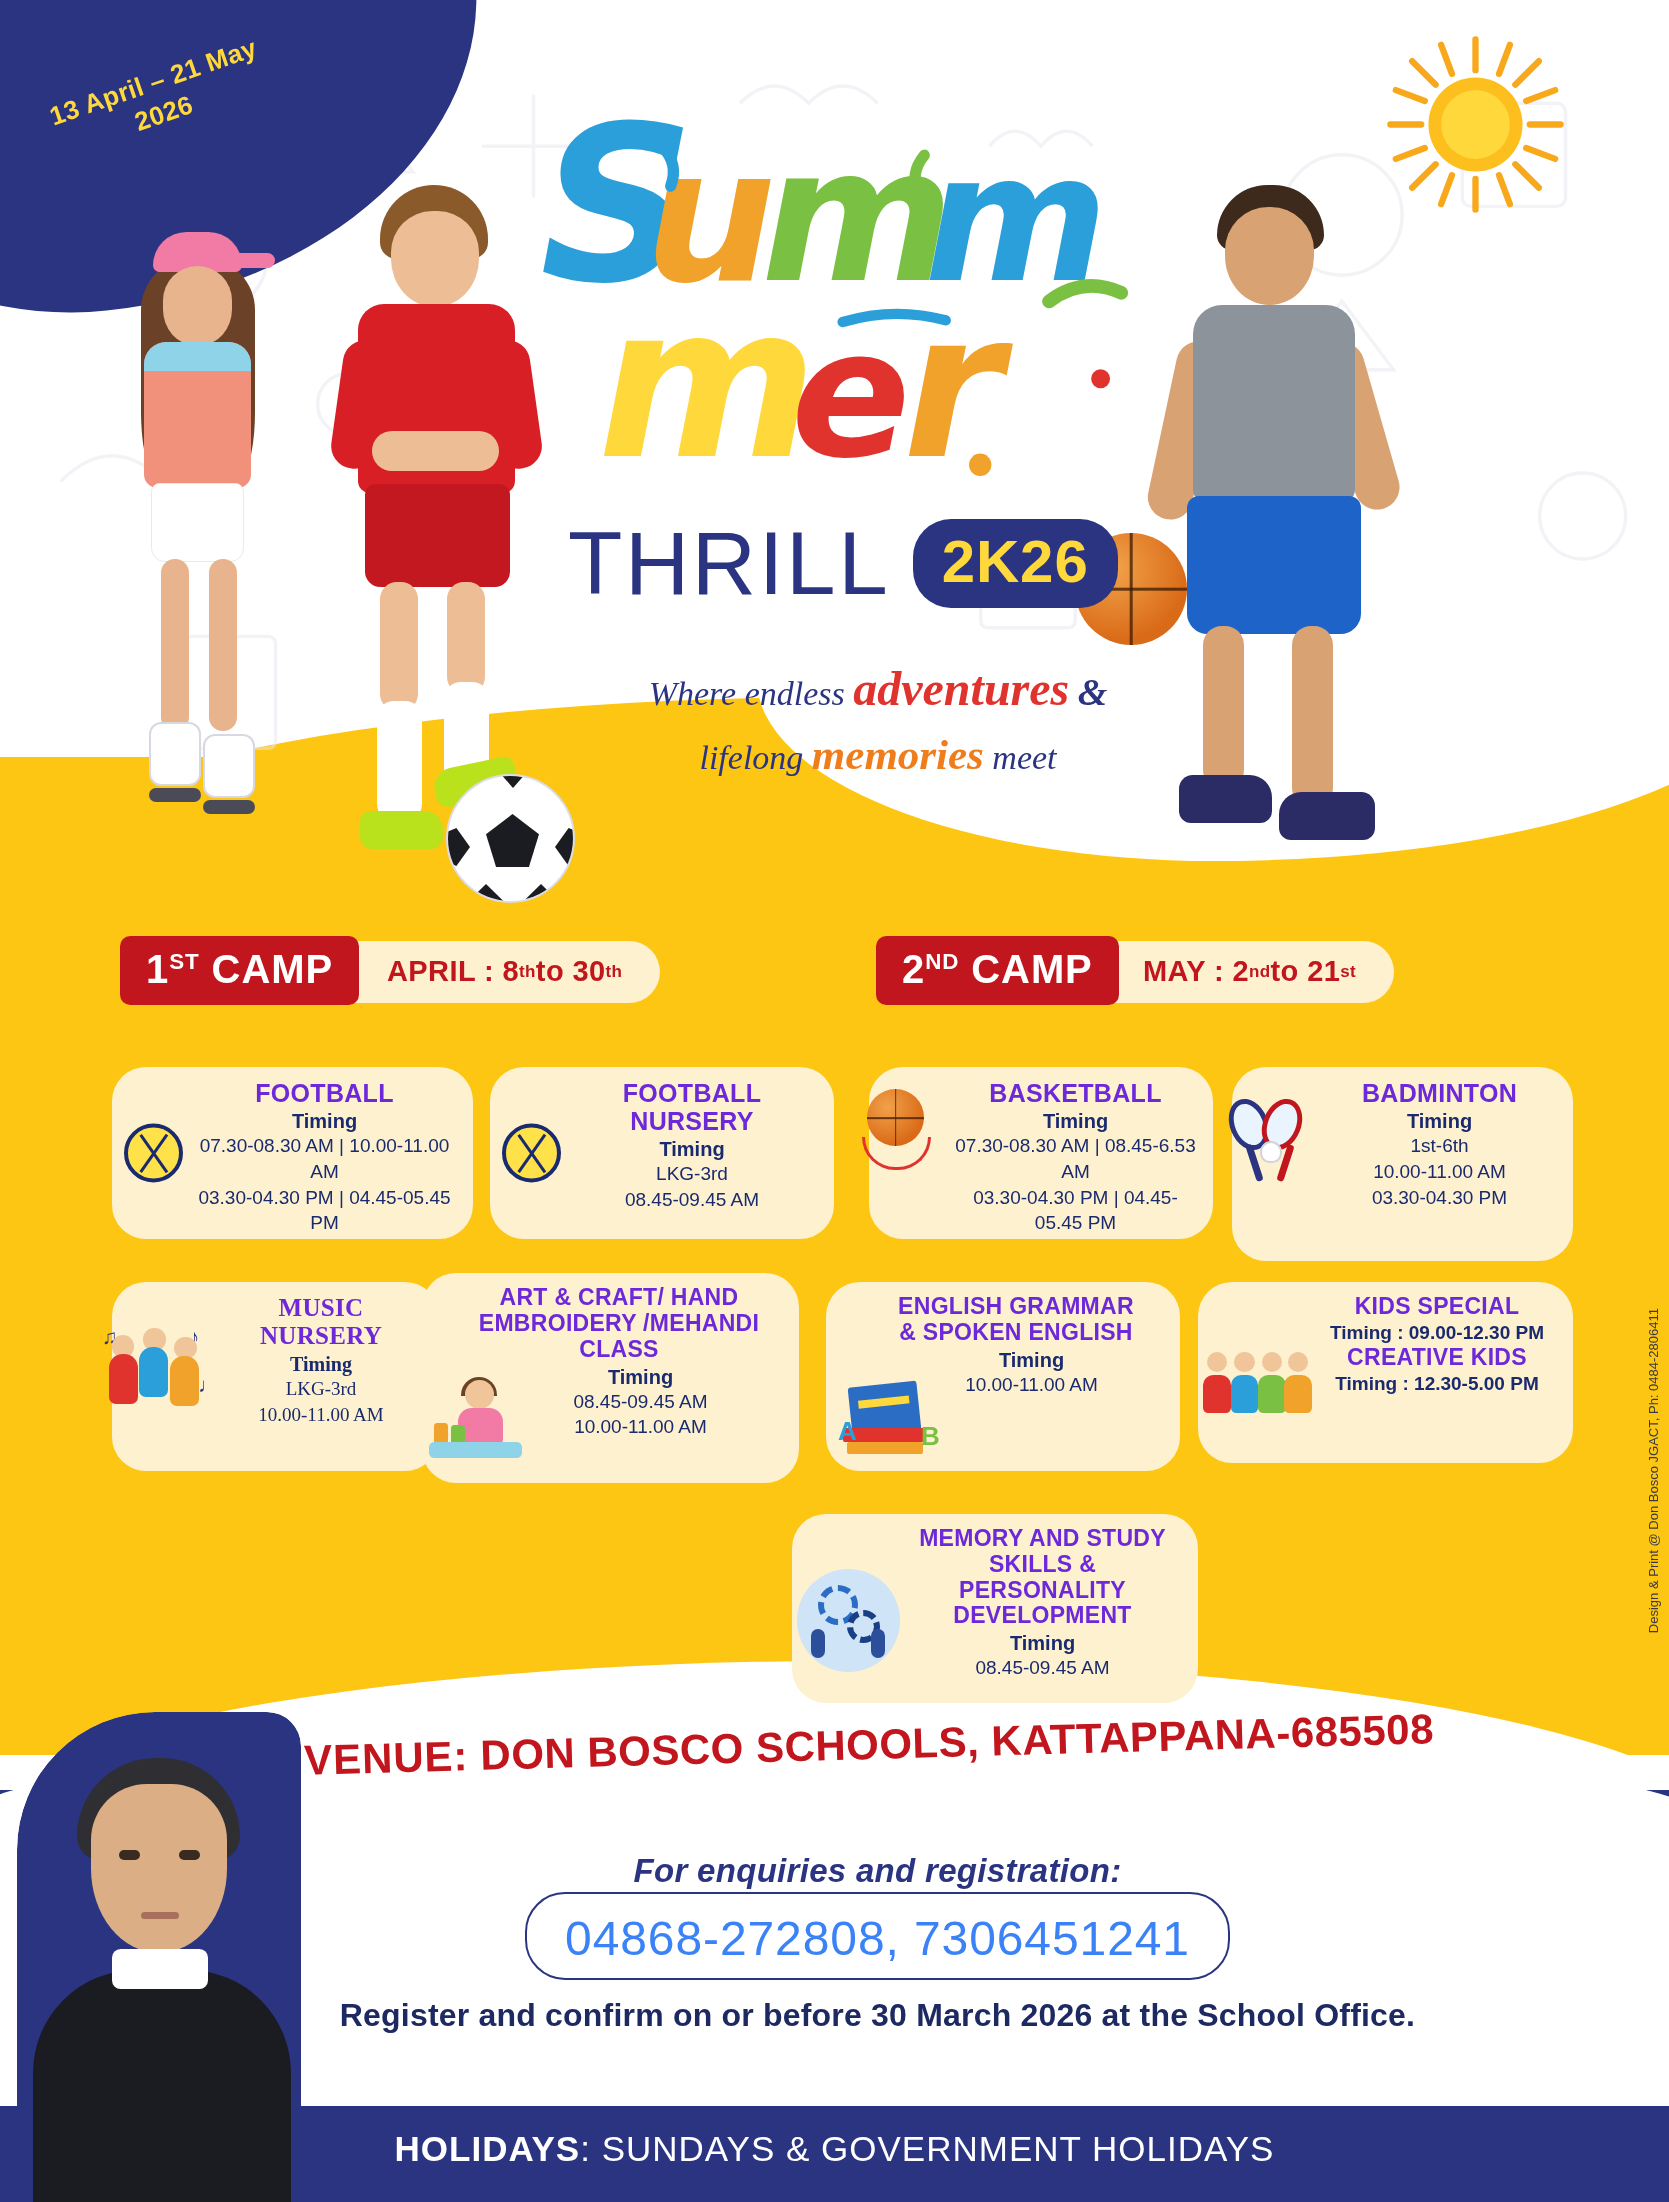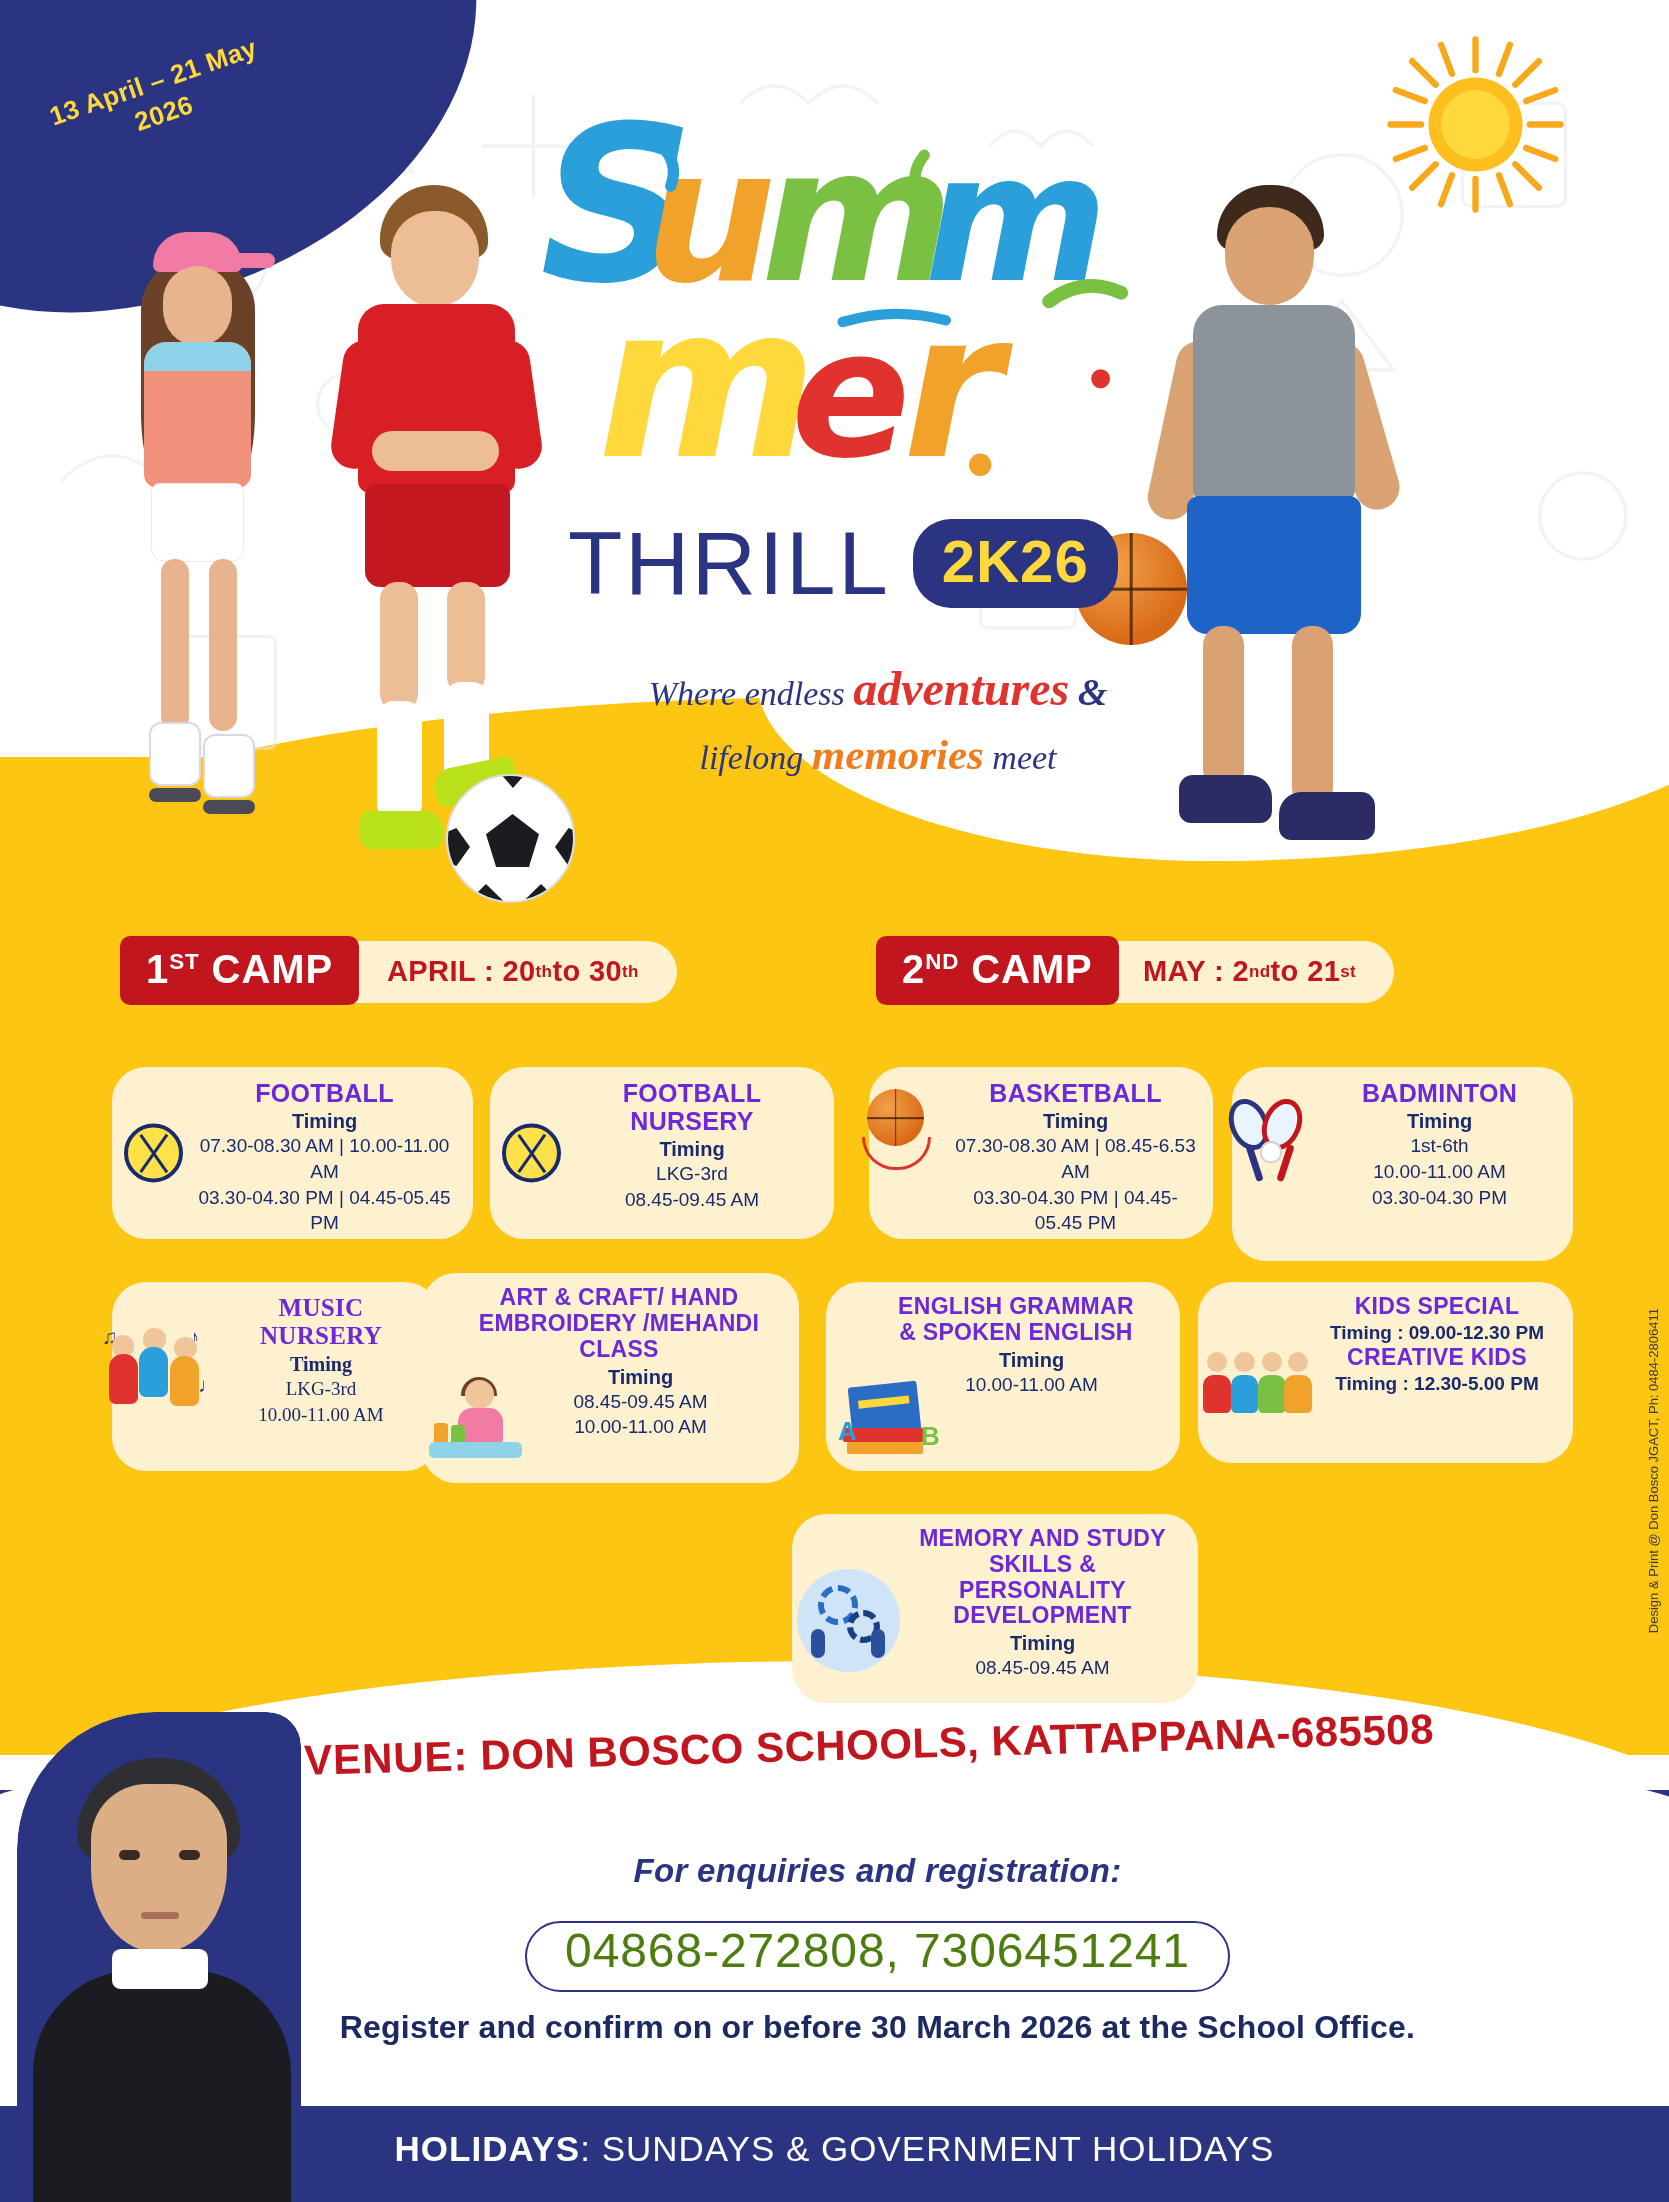--- a/index.html
+++ b/index.html
@@ -462,28 +462,28 @@
     color: #2b3481;
   }
   .enquiry .l1 {
     font-size: 33px;
     font-style: italic;
     font-weight: 700;
     letter-spacing: 0.3px;
   }
   .phone-pill {
     display: inline-block;
-    margin-top: 31px;
+    margin-top: 2px;
     border: 2.6px solid #2b3481;
     border-radius: 40px;
-    padding: 0 38px 12px;
+    padding: 17px 38px 12px;
     font-size: 48px;
     font-weight: 400;
     letter-spacing: 0.9px;
-    color: #4d7c0f;
+    color: #3b82f6;
   }
   .enquiry .l3 {
     margin-top: 17px;
     font-size: 32px;
     font-weight: 700;
     color: #1d2a62;
     letter-spacing: 0.2px;
   }
 
   
@@ -651,21 +651,21 @@
     <span>Where endless</span>
     <span class="adv">adventures</span>
     <span class="amp">&amp;</span><br>
     <span>lifelong</span>
     <span class="mem">memories</span>
     <span>meet</span>
   </div>
 
   <div class="camp-head" id="camp1">
     <div class="pill">
-      <span>APRIL : 20</span>
+      <span>APRIL : 8</span>
         <sup>th</sup>
         <span> to 30</span>
         <sup>th</sup>
     </div>
     <div class="tag">
       <span>1</span><sup>ST</sup>
       <span>CAMP</span>
     </div>
   </div>
 

